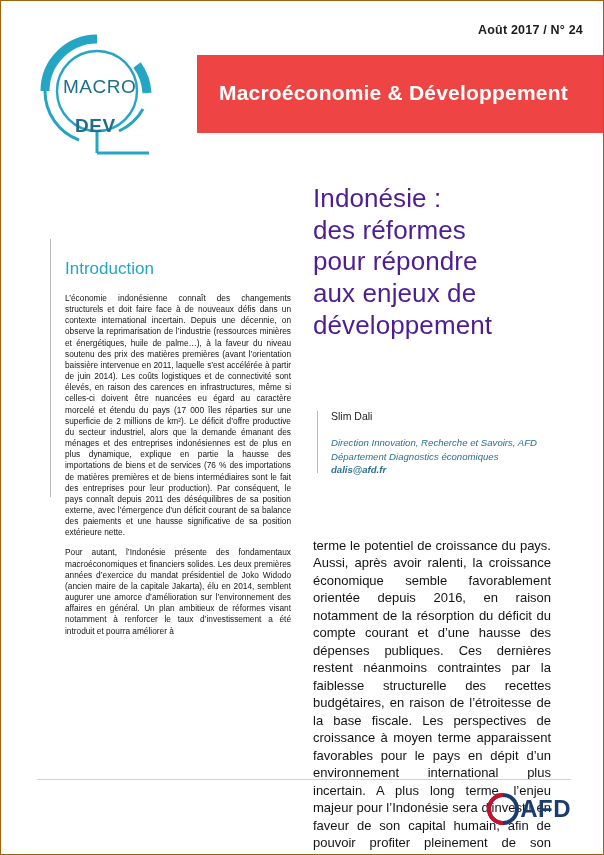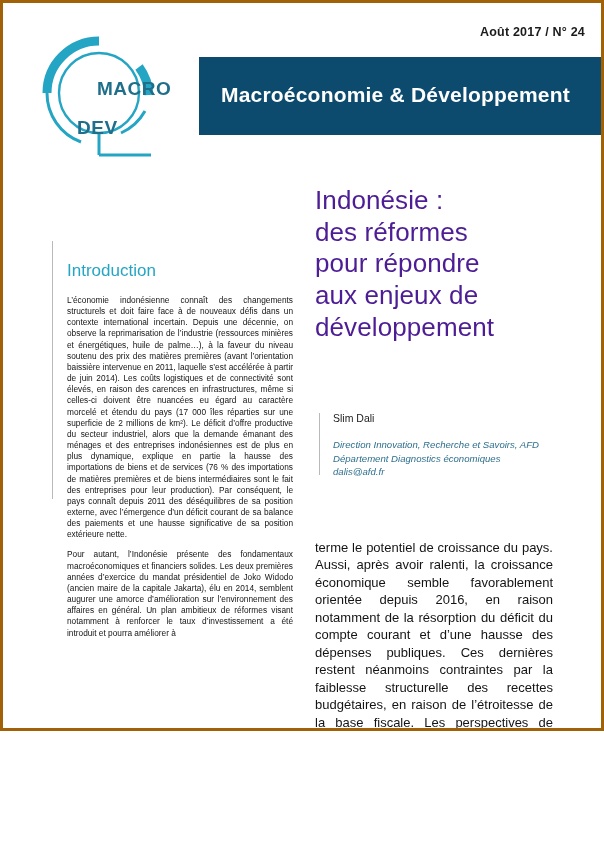--- a/index.html
+++ b/index.html
@@ -12,23 +12,23 @@
     background: #ffffff;
     font-family: "Liberation Sans", sans-serif;
     color: #1b1b1b;
     overflow: hidden;
     position: relative;
   }
   .page {
     position: absolute;
     left: 0; top: 0;
     width: 604px;
-    height: 731px;
+    height: 855px;
     box-sizing: border-box;
-    border: 3px solid #a16207;
+    border: 1px solid #a16207;
     overflow: hidden;
     background: #fff;
   }
 
   
   .header {
     position: absolute;
     left: 0; top: 0;
     width: 604px;
     height: 160px;
@@ -41,21 +41,21 @@
     font-weight: bold;
     color: #1b1b1b;
     letter-spacing: 0.2px;
   }
   .header-band {
     position: absolute;
     left: 196px;
     top: 54px;
     width: 408px;
     height: 78px;
-    background: #0c4a6e;
+    background: #ef4444;
   }
   .header-band-title {
     position: absolute;
     left: 22px;
     top: 26px;
     color: #ffffff;
     font-size: 21px;
     font-weight: bold;
     letter-spacing: 0.2px;
   }
@@ -74,23 +74,22 @@
     left: 44px;
     top: 46px;
     width: 110px;
     text-align: left;
     color: #1f6f8b;
     line-height: 1.0;
   }
   .logo-text .l1 {
     display: block;
     font-size: 19px;
-    font-weight: bold;
+    font-weight: normal;
     letter-spacing: 0.5px;
-    margin-left: 32px;
   }
   .logo-text .l2 {
     display: block;
     font-size: 19px;
     font-weight: bold;
     letter-spacing: 0.5px;
     margin-left: 12px;
     margin-top: 20px;
   }
 
@@ -130,20 +129,21 @@
     color: #1b1b1b;
     margin-bottom: 12px;
   }
   .author-affil {
     font-style: italic;
     color: #2e6f8e;
   }
   .author-mail {
     font-style: italic;
     color: #2e6f8e;
+    font-weight: bold;
   }
 
   
   .intro-rule {
     position: absolute;
     left: 49px;
     top: 238px;
     width: 1px;
     height: 258px;
     background: #b9b9b9;

